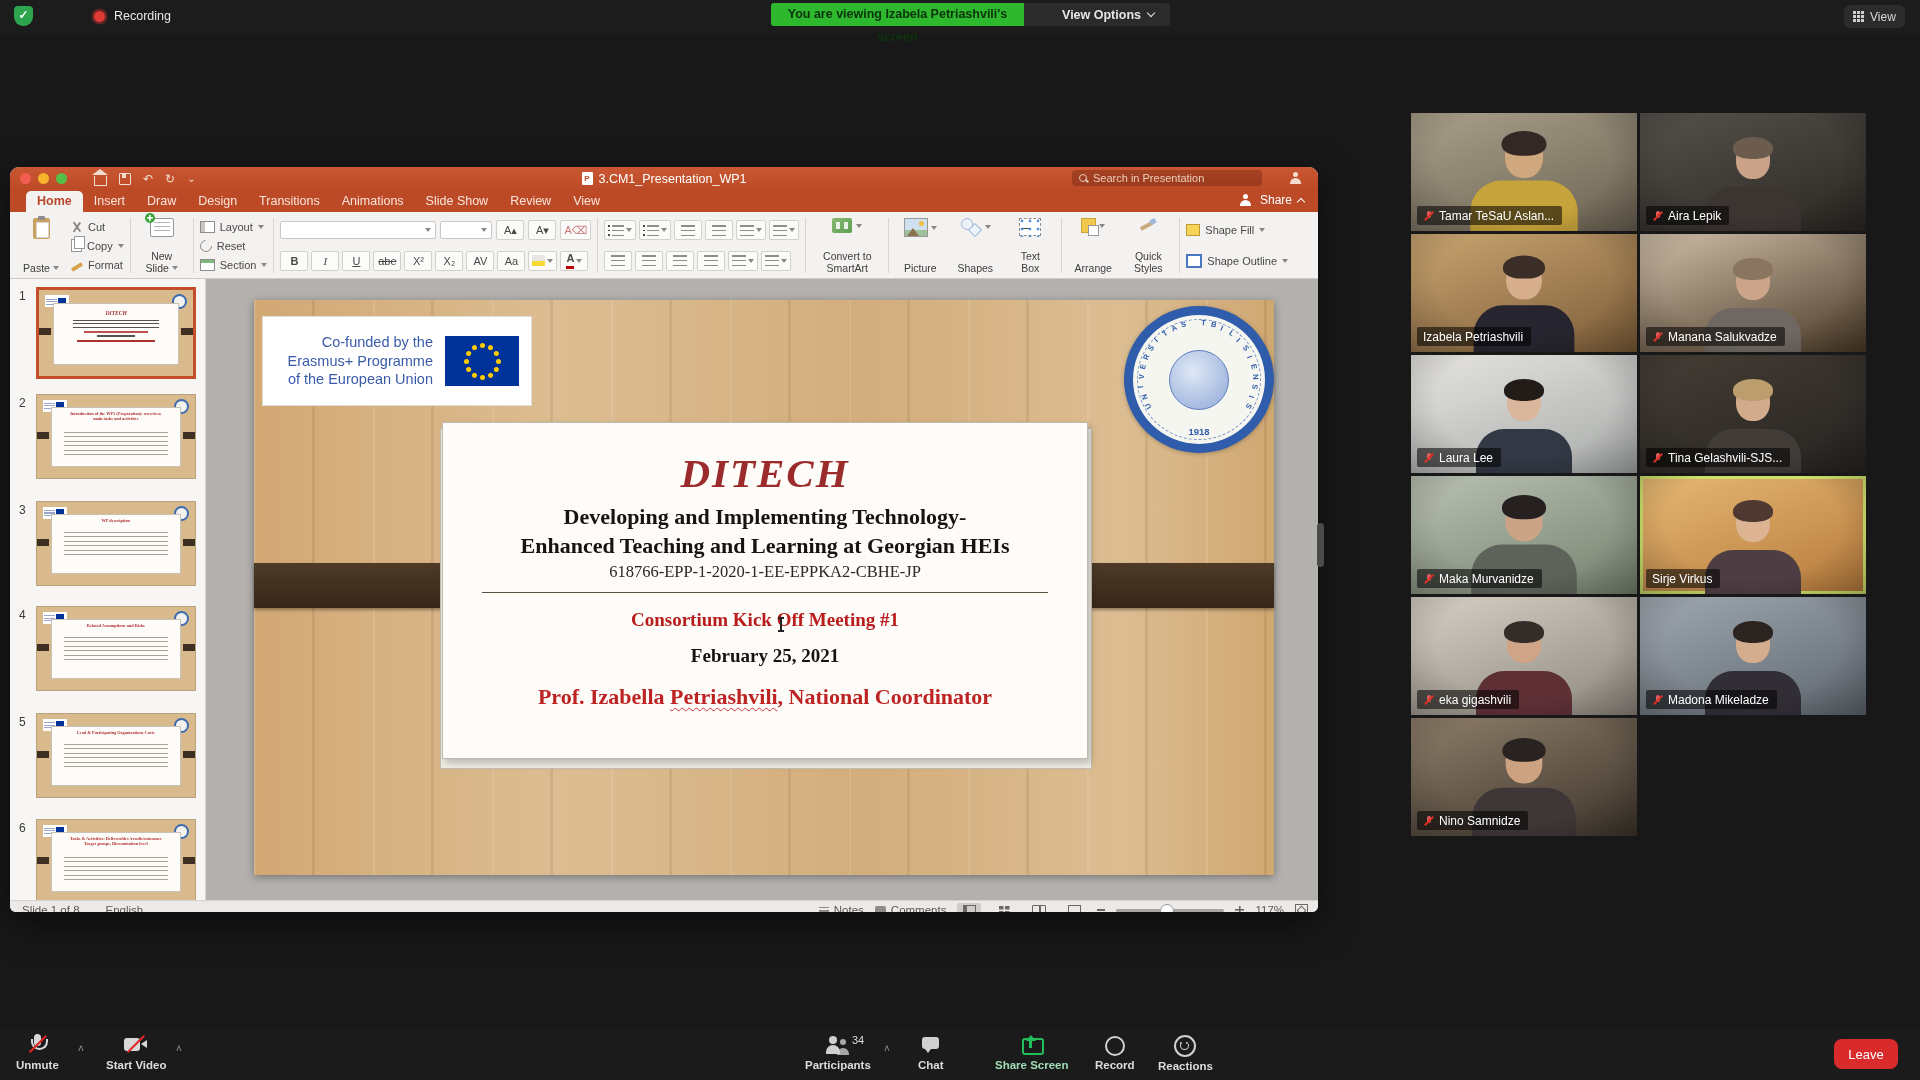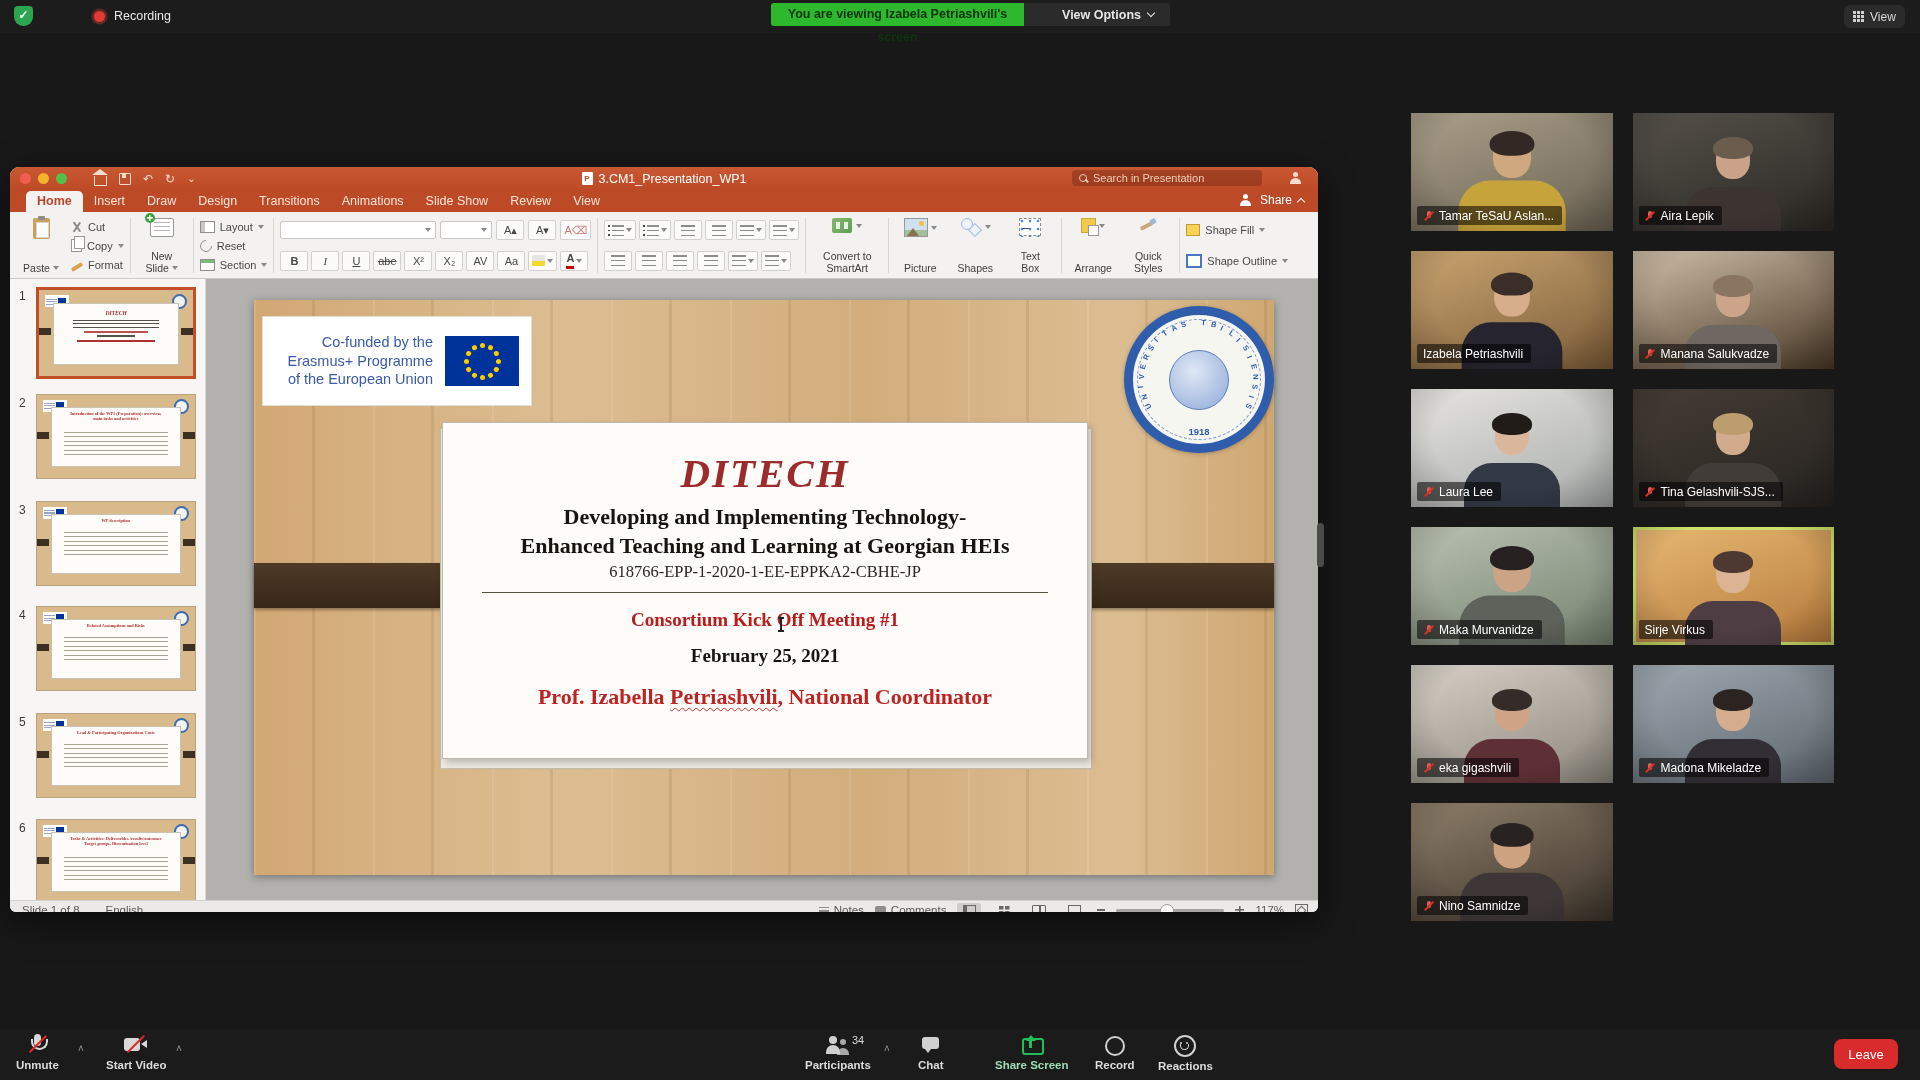--- a/index.html
+++ b/index.html
@@ -199,22 +199,22 @@
   .i-fit{width:11px;height:11px;border:1.3px solid #6a6866;position:relative;}
   .i-fit::before{content:"";position:absolute;left:2px;top:2px;right:2px;bottom:2px;border:1px solid #6a6866;transform:rotate(45deg);}
   .minus{width:8px;height:1.6px;background:#6a6866;} 
   .plus{position:relative;width:9px;height:9px;}
   .plus::before{content:"";position:absolute;inset:0;background:linear-gradient(#6a6866,#6a6866) center/9px 1.6px no-repeat,linear-gradient(#6a6866,#6a6866) center/1.6px 9px no-repeat;}
 
   
   .rhandle{position:absolute;left:1317px;top:523px;width:7px;height:44px;border-radius:4px;background:#4a4a4a;}
 
   
-  #gallery{position:absolute;left:1411px;top:113px;width:423px;display:grid;grid-template-columns:1fr 1fr;
-           grid-auto-rows:118px;gap:20px;}
+  #gallery{position:absolute;left:1411px;top:113px;width:455px;display:grid;grid-template-columns:1fr 1fr;
+           grid-auto-rows:118px;gap:3px;}
   .tile{position:relative;overflow:hidden;background:linear-gradient(160deg,var(--bg1),var(--bg2));}
   .tile::after{content:"";position:absolute;inset:0;background:radial-gradient(ellipse at 50% 40%,transparent 55%,rgba(0,0,0,.28));}
   .tile.speaking{box-shadow:inset 0 0 0 3px #cde26a;}
   .tile .head{position:absolute;left:50%;top:24%;width:34px;height:38px;margin-left:-17px;
               border-radius:46%;background:var(--skin);transform:scale(var(--s));transform-origin:center 120%;}
   .tile .head::before{content:"";position:absolute;left:-3px;right:-3px;top:-4px;height:58%;
               border-radius:50% 50% 42% 42%;background:var(--hair);}
   .tile .torso{position:absolute;left:50%;bottom:-10px;width:96px;height:54px;margin-left:-48px;
               border-radius:28px 28px 0 0;background:var(--body);transform:scale(var(--s));transform-origin:center bottom;}
   .nametag{position:absolute;left:6px;bottom:6px;display:flex;align-items:center;gap:5px;z-index:3;

